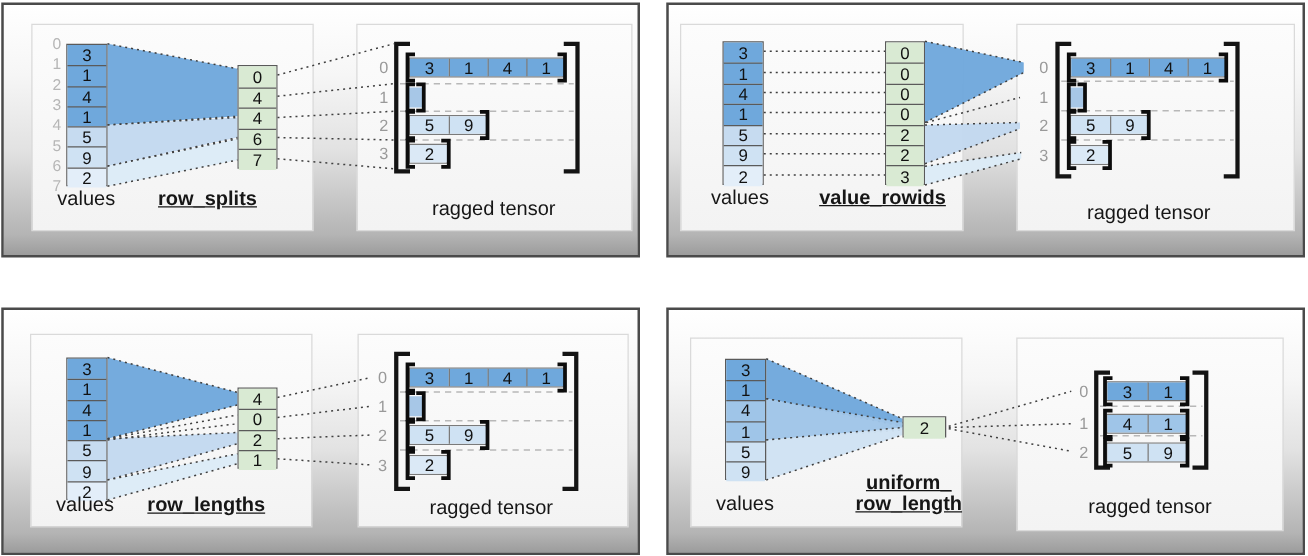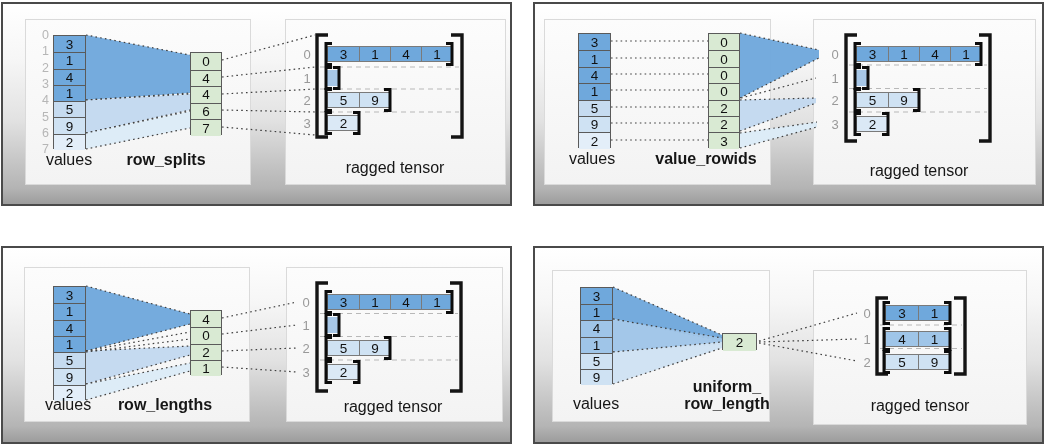--- a/index.html
+++ b/index.html
@@ -15,21 +15,21 @@
   .cell{box-sizing:border-box;width:100%;display:flex;align-items:center;justify-content:center;
         font-size:13.5px;color:#111;border-top:1px solid #5a5a5a;}
   .cell:first-child{border-top:none;}
   .trow{position:absolute;box-sizing:border-box;display:flex;border:1px solid #7a7a7a;z-index:2;}
   .trow.empty{border:none;}
   .tcell{box-sizing:border-box;flex:none;display:flex;align-items:center;justify-content:center;
          font-size:13.5px;color:#111;border-left:1px solid #7a7a7a;}
   .tcell:first-child{border-left:none;}
   .lbl{position:absolute;font-size:16px;color:#161616;white-space:nowrap;
        transform:translate(-50%,-50%);z-index:2;}
-  .lbl.bold{font-weight:bold;}
+  .lbl.bold{font-weight:bold;text-decoration:underline;}
   .idx{position:absolute;font-size:13px;color:#999999;transform:translate(-50%,-50%);z-index:2;}
   .offidx{position:absolute;font-size:12.5px;color:#b6b6b6;transform:translate(-100%,-50%);z-index:2;}
 </style>
 </head>
 <body>
 
 <div class="canvas" id="canvas">
     <div class="quadrant" style="left: 1px; top: 2px; width: 511px; height: 204px;">
       <div class="panel" style="left: 22px; top: 15px; width: 226px; height: 166px;"></div>
       <div class="panel" style="left: 282px; top: 15px; width: 221px; height: 166px;"></div>

